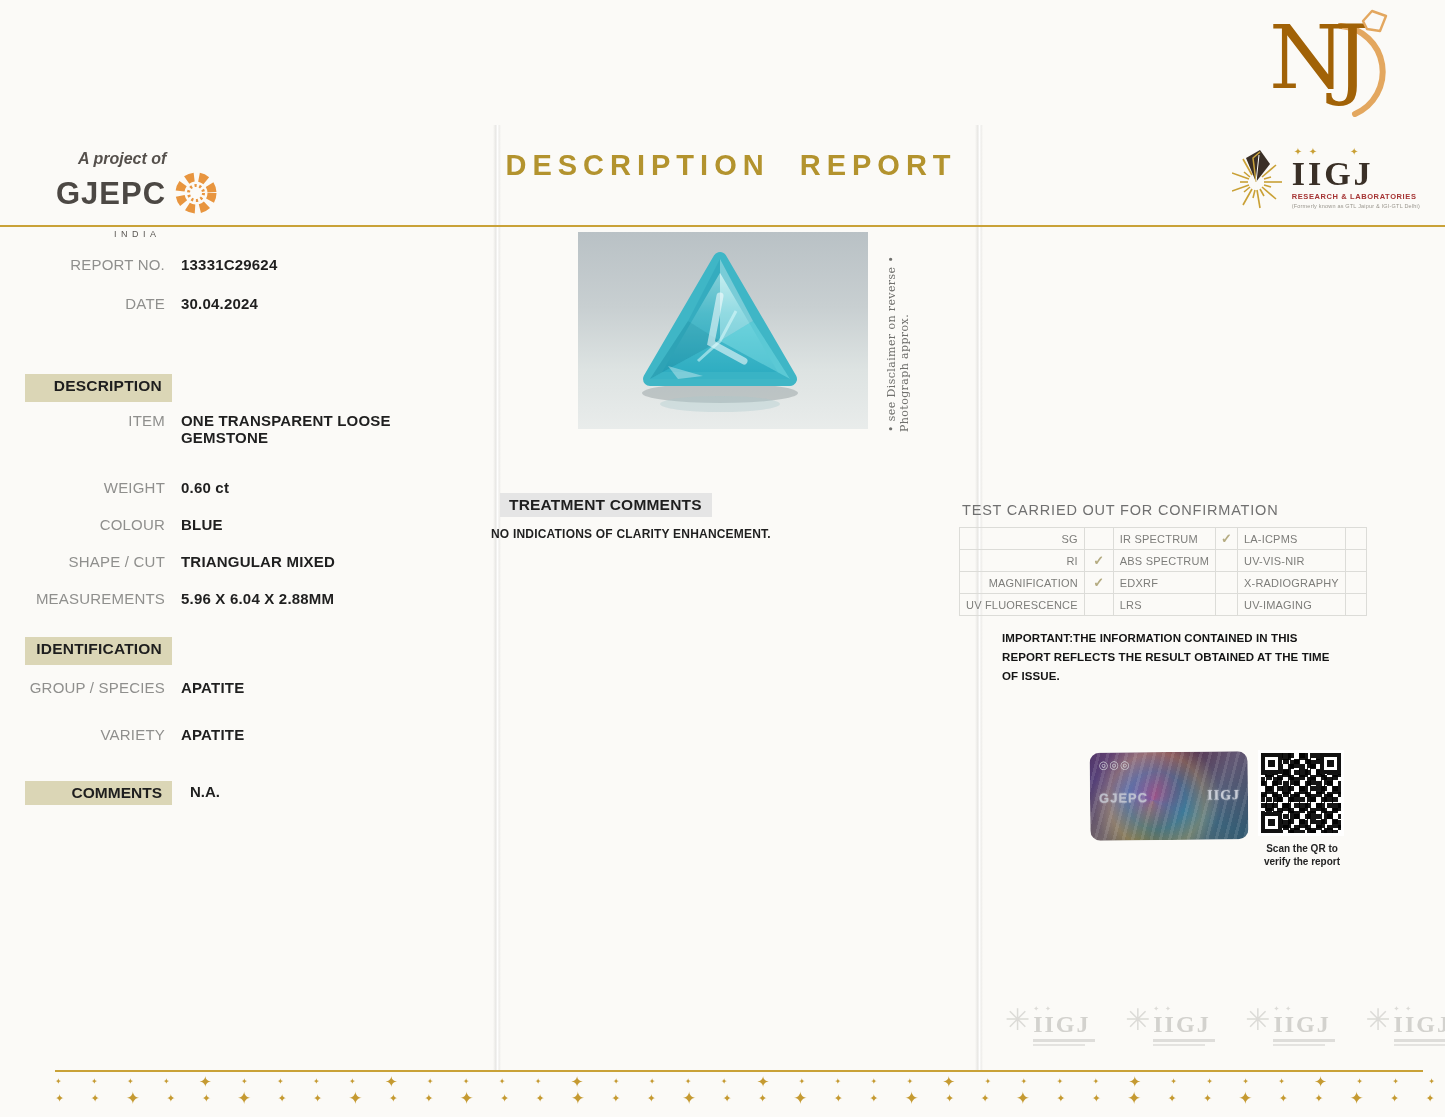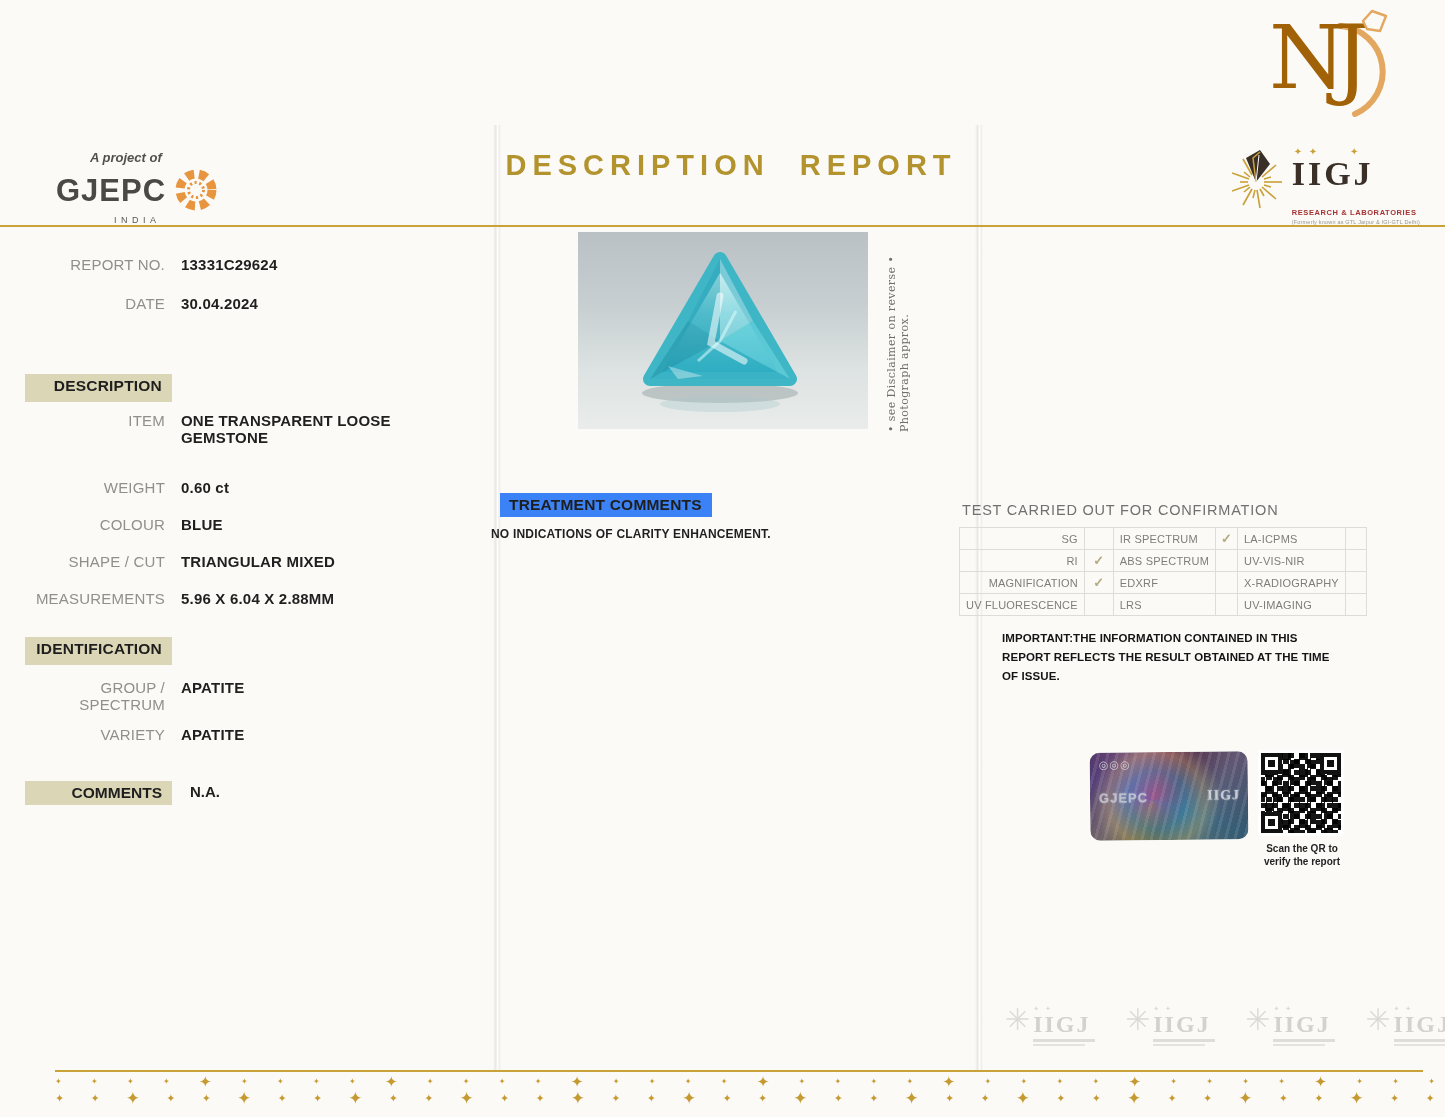--- a/index.html
+++ b/index.html
@@ -11,36 +11,36 @@
     background:linear-gradient(90deg,rgba(0,0,0,0) 0%,rgba(60,60,60,0.10) 35%,rgba(255,255,255,0.95) 55%,rgba(0,0,0,0.05) 78%,rgba(0,0,0,0) 100%);}
 
   
   .nj{position:absolute;top:8px;right:42px;width:140px;height:122px;color:#a16207;}
   .nj .letters{position:absolute;left:6px;top:6px;font-family:"DejaVu Serif",serif;
     font-size:88px;line-height:1;letter-spacing:-0.14em;font-weight:400;}
   .nj svg{position:absolute;}
 
   
   .gjepc{position:absolute;left:56px;top:150px;color:#55504c;}
-  .gjepc .proj{font-size:13px;font-style:italic;font-weight:bold;margin-left:34px;margin-bottom:1px;}
+  .gjepc .proj{font-size:16px;font-style:italic;font-weight:bold;margin-left:22px;margin-bottom:1px;}
   .gjepc .row{display:flex;align-items:center;gap:6px;}
   .gjepc .name{font-size:31px;font-weight:600;letter-spacing:1px;color:#4c4844;line-height:1;}
-  .gjepc .india{font-size:9px;letter-spacing:4.5px;color:#5a5652;margin-left:58px;margin-top:1px;}
+  .gjepc .india{font-size:9px;letter-spacing:4.5px;color:#5a5652;margin-left:58px;margin-top:12px;}
 
   
   .title{position:absolute;left:498px;top:149px;width:466px;text-align:center;
     font-size:29px;font-weight:bold;color:#b3932e;letter-spacing:6px;word-spacing:16px;white-space:nowrap;}
 
   
   .iigj{position:absolute;right:25px;top:146px;display:flex;align-items:flex-start;gap:4px;}
   .iigj .txt{display:flex;flex-direction:column;align-items:flex-start;}
   .iigj .sparkles{color:#c9a035;font-size:10px;letter-spacing:2px;margin-left:2px;height:12px;}
   .iigj .name{font-family:"Liberation Serif",serif;font-weight:bold;font-size:34px;line-height:0.95;
     letter-spacing:3px;color:#3a3027;}
-  .iigj .sub{font-size:7.5px;font-weight:bold;color:#a53333;letter-spacing:0.6px;margin-top:18px;}
+  .iigj .sub{font-size:7.5px;font-weight:bold;color:#a53333;letter-spacing:0.6px;margin-top:2px;}
   .iigj .note{font-size:5.5px;color:#9a968e;margin-top:2px;letter-spacing:0.2px;}
 
   
   .rule-top{position:absolute;left:0;top:225px;width:1445px;height:2px;background:#c9a238;}
   .rule-bottom{position:absolute;left:55px;top:1070px;width:1368px;height:2px;background:#c9a238;}
 
   
   .field{position:absolute;left:25px;width:445px;display:flex;align-items:flex-start;}
   .field .lbl{width:140px;text-align:right;color:#8f8f8d;font-size:15px;flex:none;letter-spacing:0.2px;}
   .field .val{margin-left:16px;color:#1f1f1f;font-size:15px;font-weight:bold;letter-spacing:0.2px;}
@@ -53,21 +53,21 @@
 
   
   .photo{position:absolute;left:578px;top:232px;width:290px;height:197px;
     background:linear-gradient(180deg,#b9c1c5 0%,#c8cfd1 38%,#dde3e2 70%,#e9eceb 100%);}
   .photo svg{position:absolute;left:50%;top:50%;transform:translate(-50%,-50%);}
   .photo-caption{position:absolute;left:885px;top:232px;height:200px;
     writing-mode:vertical-rl;transform:rotate(180deg);
     font-family:"DejaVu Serif",serif;font-size:11px;color:#70706d;letter-spacing:0.4px;}
 
   
-  .treat-hd{position:absolute;left:500px;top:493px;width:212px;background:#3b82f6;color:#1e1e1e;
+  .treat-hd{position:absolute;left:500px;top:493px;width:212px;background:#e5e5e5;color:#1e1e1e;
     font-size:15.5px;font-weight:bold;padding:3px 0 3px 9px;box-sizing:border-box;letter-spacing:0.2px;}
   .treat-tx{position:absolute;left:491px;top:527px;font-size:12px;font-weight:bold;color:#1f1f1f;letter-spacing:0.2px;}
 
   
   .tests-title{position:absolute;left:962px;top:502px;font-size:14.5px;color:#707070;letter-spacing:0.8px;}
   .tests{position:absolute;left:959px;top:527px;border-collapse:collapse;table-layout:fixed;}
   .tests td{border:1px solid #dcdcd8;height:21px;font-size:11px;color:#7d7d7a;
     padding:0 6px;letter-spacing:0.2px;white-space:nowrap;overflow:hidden;}
   .tests td.r{text-align:right;}
   .tests td.chk{text-align:center;padding:0;color:#b5ac82;font-size:13px;font-weight:bold;}
@@ -220,21 +220,21 @@
     <span class="val">TRIANGULAR MIXED</span>
   </div>
   <div class="field" style="top:590px">
     <span class="lbl">MEASUREMENTS</span>
     <span class="val">5.96 X 6.04 X 2.88MM</span>
   </div>
 
   <div class="sec" style="top:637px">IDENTIFICATION</div>
 
   <div class="field" style="top:679px">
-    <span class="lbl">GROUP / SPECTRUM</span>
+    <span class="lbl">GROUP / SPECIES</span>
     <span class="val">APATITE</span>
   </div>
   <div class="field" style="top:726px">
     <span class="lbl">VARIETY</span>
     <span class="val">APATITE</span>
   </div>
 
   <div class="comments-row">
     <span class="sec2">COMMENTS</span>
     <span class="val">N.A.</span>

